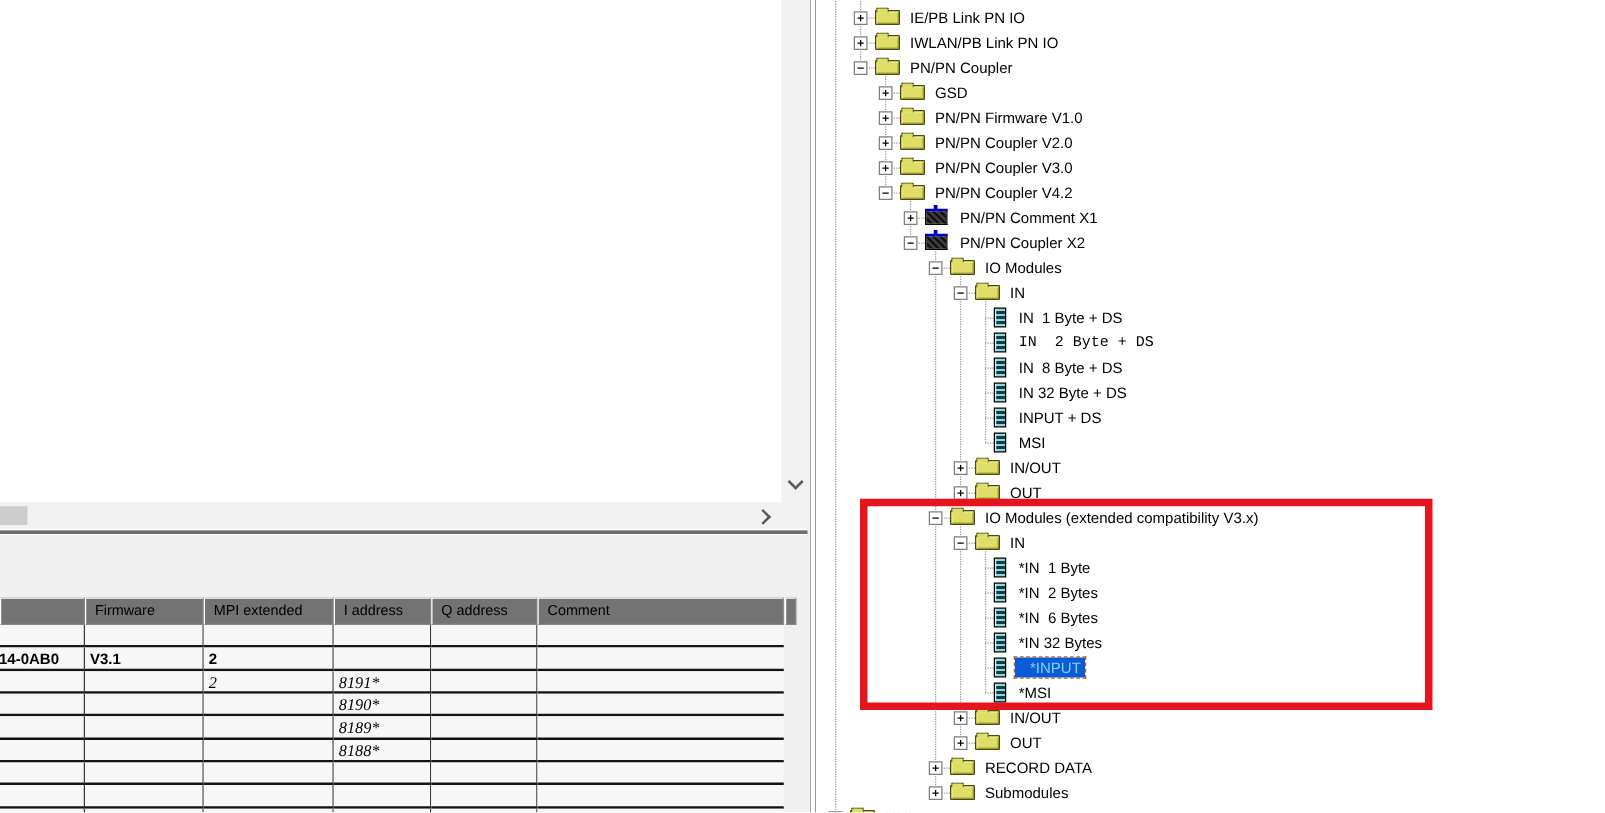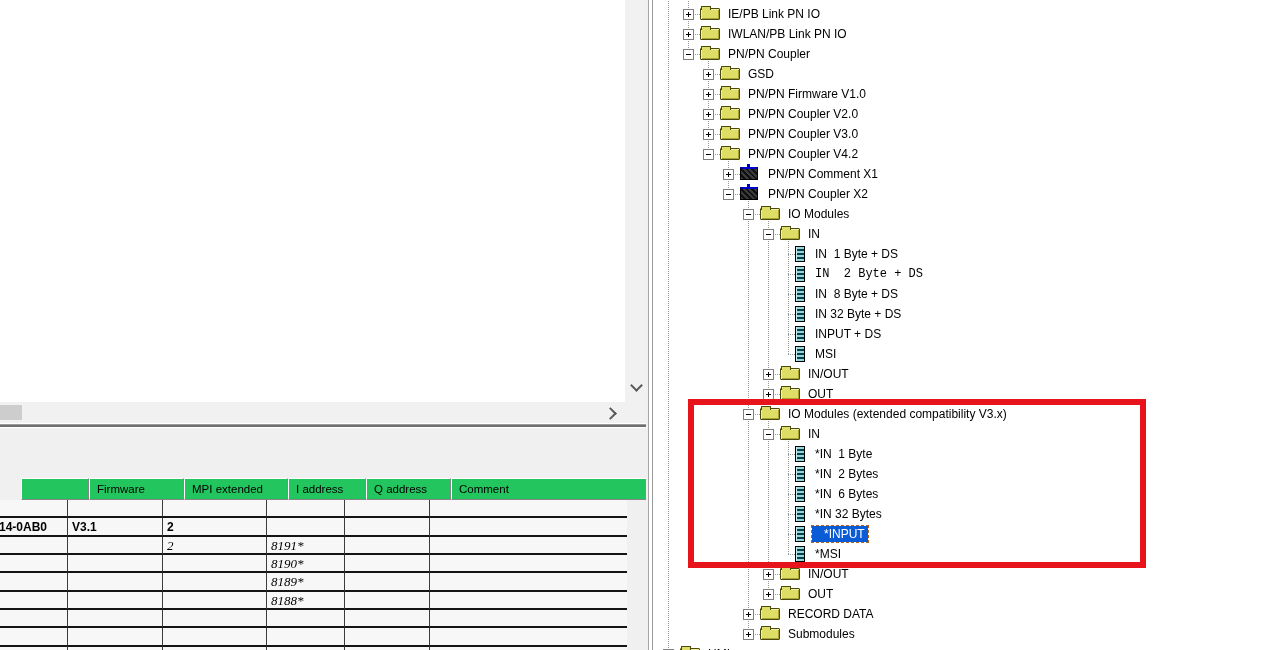--- a/index.html
+++ b/index.html
@@ -13,24 +13,24 @@
   .chev{position:absolute;width:7px;height:7px;border-right:2px solid #5a5a5a;border-bottom:2px solid #5a5a5a;}
   .chev-down{left:7px;top:381px;transform:rotate(45deg);}
   .chev-right{left:606px;top:7px;transform:rotate(-45deg);}
   .hsep{position:absolute;left:0;top:424px;width:657px;height:4px;
         background:linear-gradient(#9a9a9a 0 1px,#6f6f6f 1px 3px,#ffffff 3px 4px);}
   .pane-bottom{position:absolute;left:0;top:428px;width:648px;height:222px;background:#f0f0f0;}
   .vdivider{position:absolute;left:646px;top:0;width:12px;height:650px;
         background:linear-gradient(90deg,#f0f0f0 0 2px,#a6a6a6 2px 3px,#ffffff 3px 6px,#9a9a9a 6px 7px,#ffffff 7px 12px);}
   .catalog{position:absolute;left:658px;top:0;width:626px;height:650px;background:#fff;}
   
-  .th{position:absolute;height:22px;background:#22c55e;box-sizing:border-box;
+  .th{position:absolute;height:22px;background:#737373;box-sizing:border-box;
       border-top:1px solid #ffffff;border-left:1px solid #ffffff;
       border-right:1px solid #868686;border-bottom:1px solid #868686;
-      font-size:11.5px;line-height:20px;padding-left:7px;white-space:pre;overflow:hidden;margin-left:21px;}
+      font-size:11.5px;line-height:20px;padding-left:7px;white-space:pre;overflow:hidden;}
   .td{position:absolute;background:#f7f7f7;box-sizing:border-box;
       border-right:1px solid #3c3c3c;border-bottom:2px solid #141414;
       line-height:16px;padding:1px 0 0 4px;white-space:pre;overflow:hidden;}
   .td.c5{border-right:none;}
   .td.bold{font-weight:bold;font-size:12px;}
   .td.italic{font-style:italic;font-family:"Liberation Serif",serif;font-size:13px;}
   
   .guide{position:absolute;width:0;border-left:1px dotted #9a9a9a;}
   .stub{position:absolute;height:0;border-top:1px dotted #9a9a9a;}
   .exp{position:absolute;width:11px;height:11px;box-sizing:border-box;background:#fff;
@@ -43,21 +43,21 @@
   .folder::before{content:"";position:absolute;left:0px;top:-3px;width:8px;height:3px;
        background:#dedd66;border:1px solid #4a4a10;border-bottom:none;border-radius:1px 1px 0 0;}
   .device{position:absolute;width:18px;height:13px;box-sizing:border-box;z-index:2;
        background:repeating-linear-gradient(45deg,#3a3a3a 0 2px,#101010 2px 4px);
        border:1px solid #000;border-top:2px solid #0000cc;}
   .device::before{content:"";position:absolute;left:6px;top:-5px;width:3px;height:4px;background:#0000cc;}
   .module{position:absolute;width:10px;height:16px;box-sizing:border-box;z-index:2;
        background:repeating-linear-gradient(180deg,#8fd8de 0 2px,#0e3f46 2px 4px);
        border:1px solid #000;box-shadow:inset 1px 0 0 #cdeef2;}
   .tlabel{position:absolute;height:16px;line-height:16px;white-space:pre;z-index:2;padding:0 3px;}
-  .tlabel.selected{background:#0a5cd6;color:#ffffff;outline:1px dashed #b4641e;padding-left:12px;}
+  .tlabel.selected{background:#0a5cd6;color:#7dd3fc;outline:1px dashed #b4641e;padding-left:12px;}
   
   .redbox{position:absolute;left:688px;top:399px;width:458px;height:169px;box-sizing:border-box;
        border:6px solid #e8141c;z-index:50;pointer-events:none;}
 </style>
 </head>
 <body>
 
 <div id="app">
 
   <div class="pane-top">

